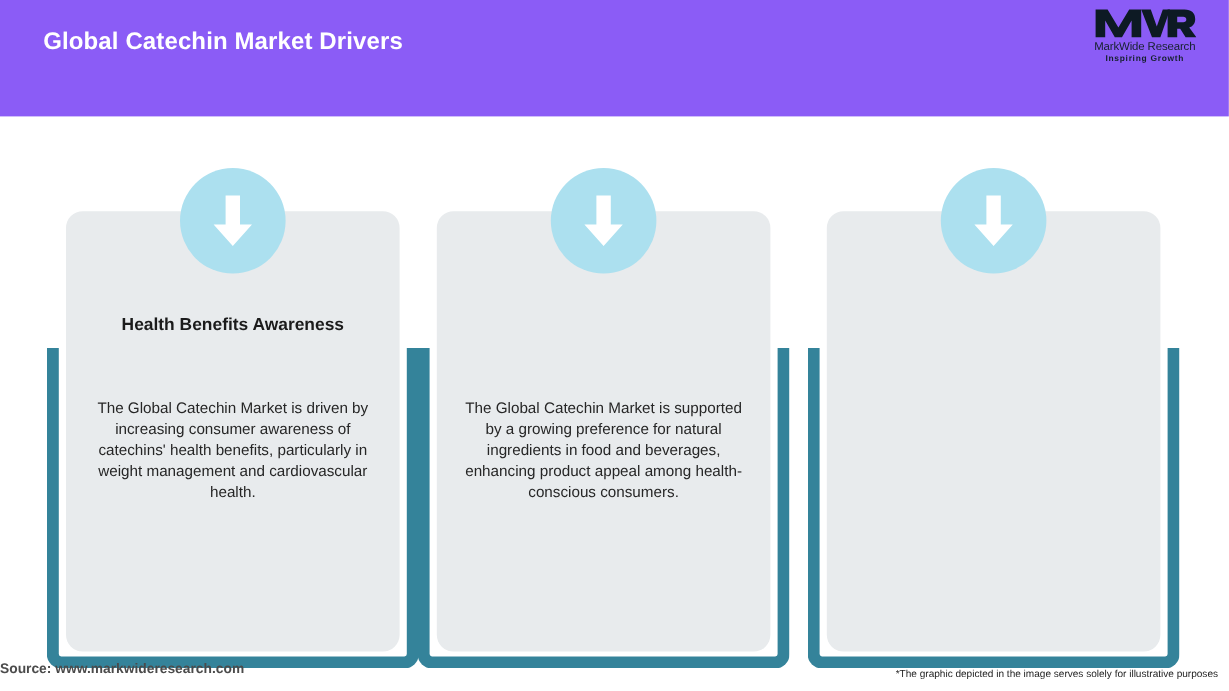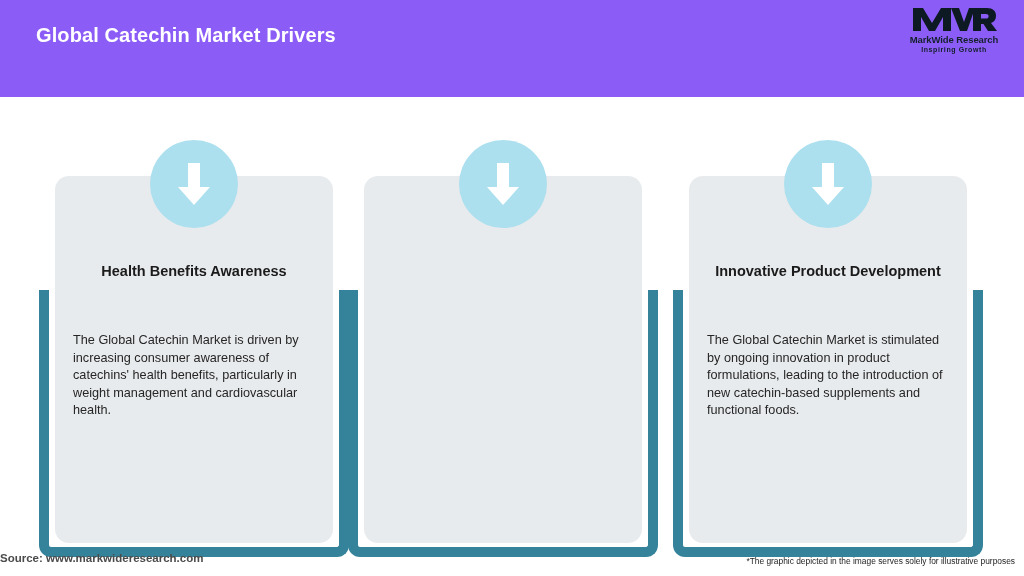--- a/index.html
+++ b/index.html
@@ -44,21 +44,21 @@
     height: 56px;
     text-align: center;
   }
   .logo-mark {
     display: block;
     margin: 0 auto;
   }
   .logo-name {
     display: block;
     font-size: 9.5px;
-    font-weight: bold;
+    font-weight: normal;
     color: #14202b;
     letter-spacing: -0.1px;
     line-height: 11px;
     margin-top: 1px;
   }
   .logo-tagline {
     display: block;
     font-size: 7px;
     font-weight: bold;
     color: #14202b;
@@ -140,21 +140,21 @@
   }
 
   .card-body {
     position: absolute;
     left: 18px;
     right: 18px;
     top: 156px;
     font-size: 12.7px;
     color: #262626;
     line-height: 17.5px;
-    text-align: left;
+    text-align: center;
   }
 
   
   .source {
     position: absolute;
     left: 0;
     top: 552px;
     width: 1024px;
     text-align: left;
     font-size: 11.5px;
@@ -199,33 +199,32 @@
     <div class="icon-circle">
       <svg width="40" height="50" viewBox="0 0 40 50">
         <path d="M14 4 L26 4 L26 28 L36 28 L20 46 L4 28 L14 28 Z" fill="#ffffff"></path>
       </svg>
     </div>
   </div>
 
   <div class="card-wrap c1">
     <div class="bracket"></div>
     <div class="card">
+      <div class="card-body">The Global Catechin Market is supported by a growing preference for natural ingredients in food and beverages, enhancing product appeal among health-conscious consumers.</div>
     </div>
     <div class="icon-circle">
       <svg width="40" height="50" viewBox="0 0 40 50">
         <path d="M14 4 L26 4 L26 28 L36 28 L20 46 L4 28 L14 28 Z" fill="#ffffff"></path>
       </svg>
     </div>
   </div>
 
   <div class="card-wrap c2">
     <div class="bracket"></div>
     <div class="card">
-      <div class="card-title">Innovative Product Development</div>
-      <div class="card-body">The Global Catechin Market is stimulated by ongoing innovation in product formulations, leading to the introduction of new catechin-based supplements and functional foods.</div>
     </div>
     <div class="icon-circle">
       <svg width="40" height="50" viewBox="0 0 40 50">
         <path d="M14 4 L26 4 L26 28 L36 28 L20 46 L4 28 L14 28 Z" fill="#ffffff"></path>
       </svg>
     </div>
   </div>
 
 </div>
 

